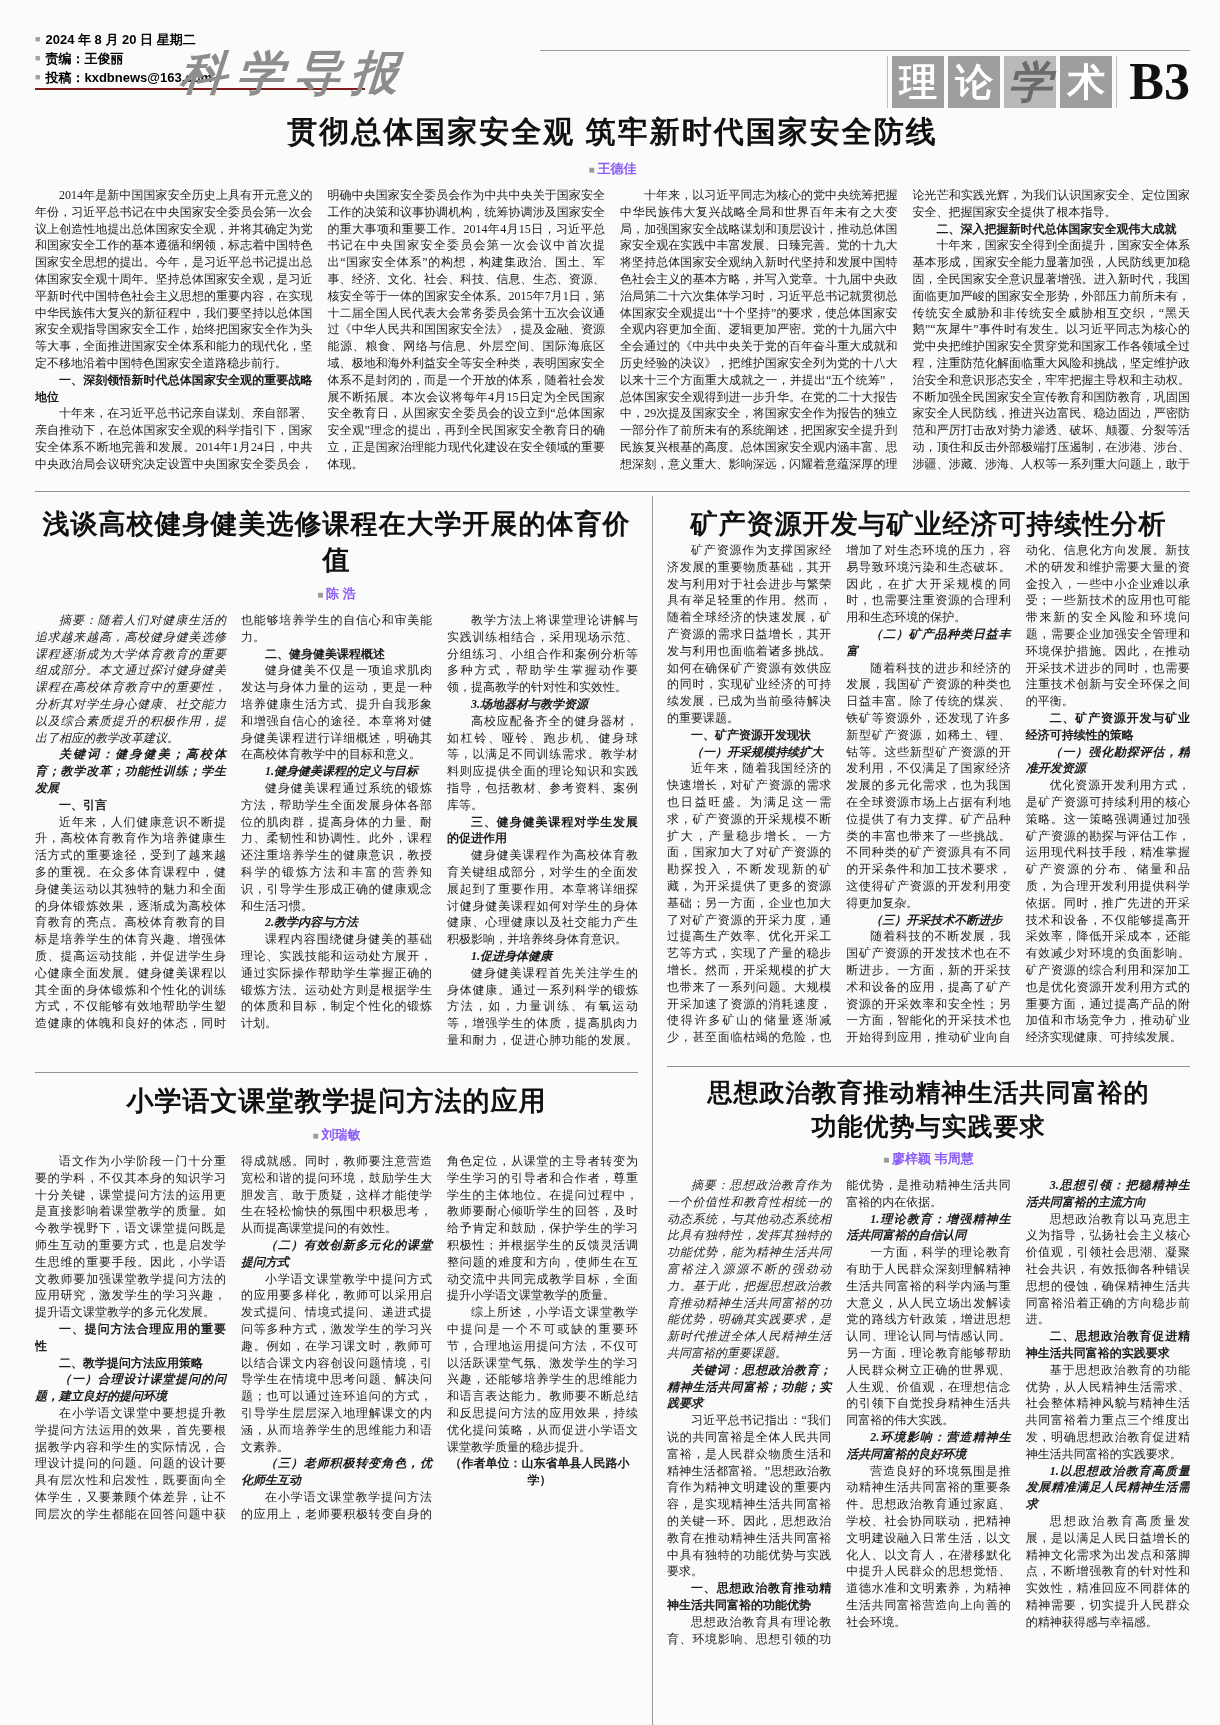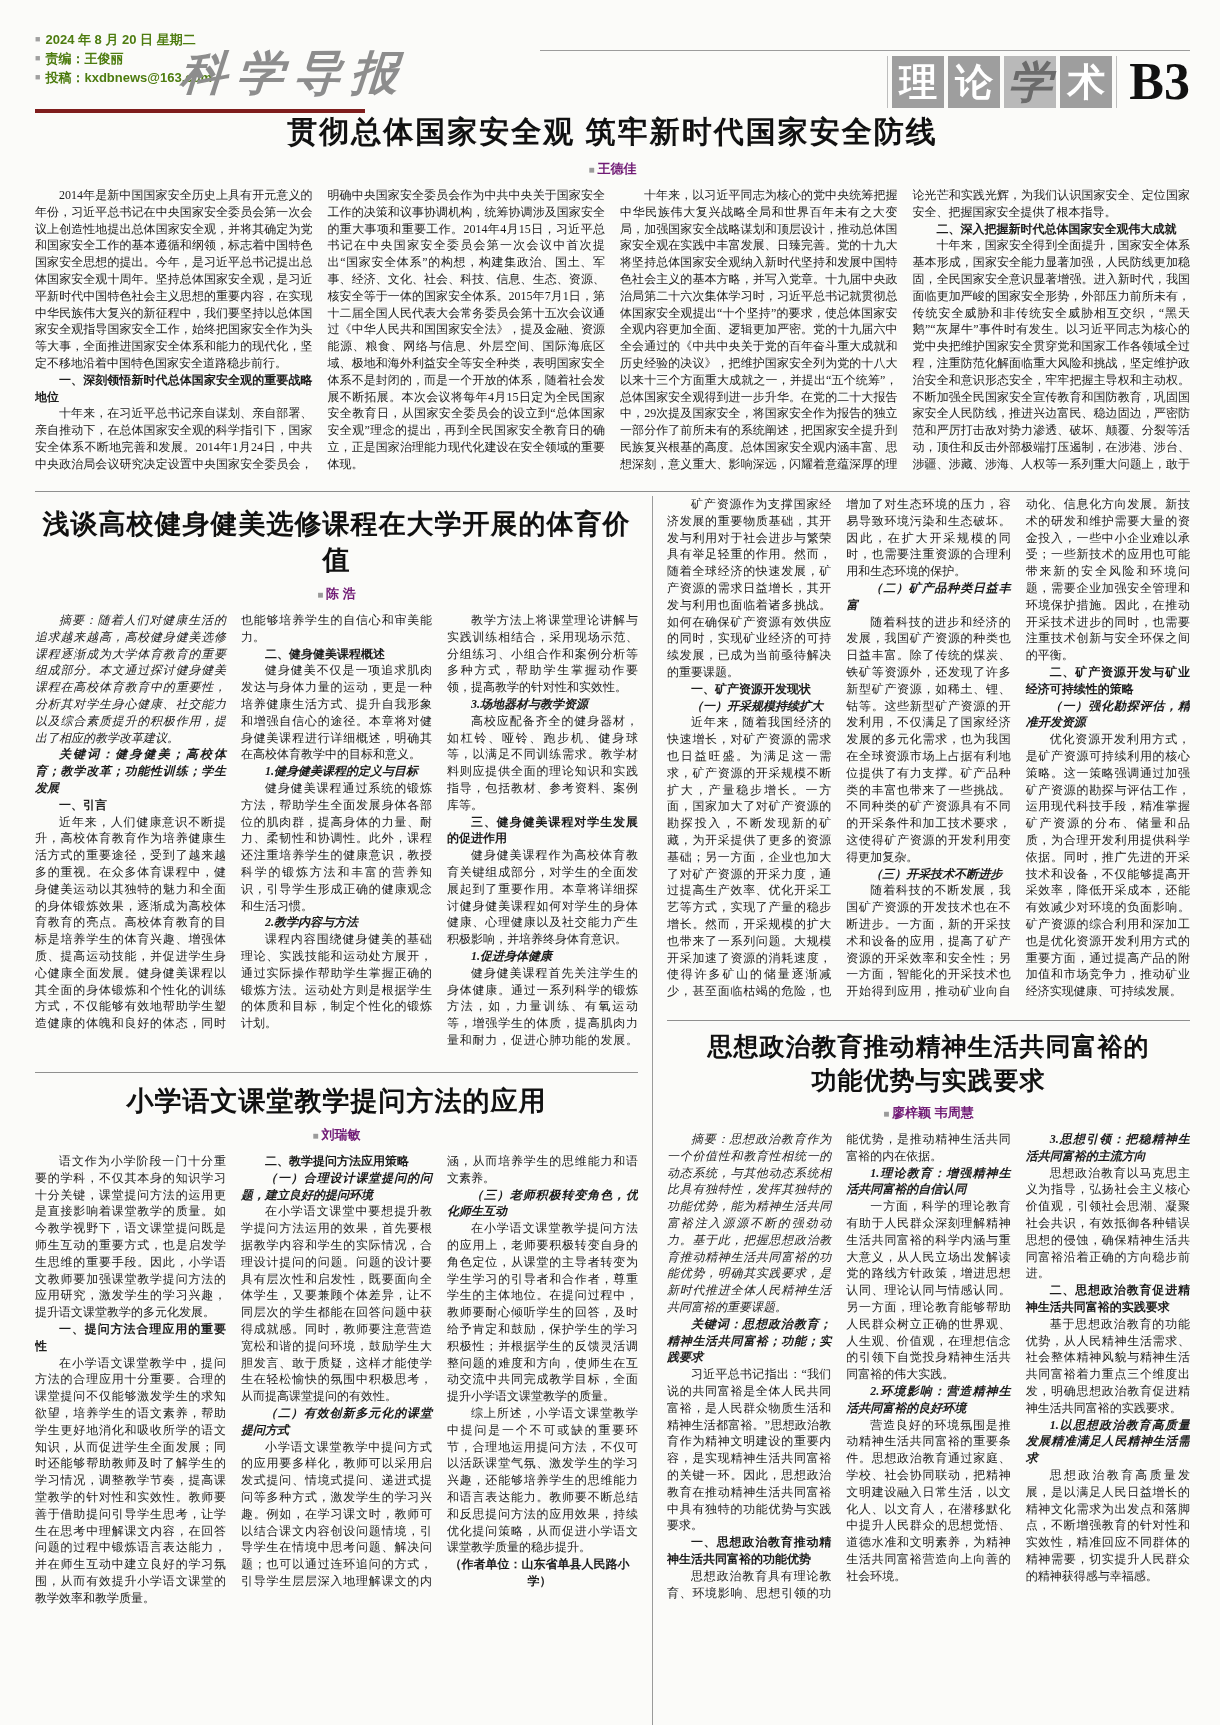--- a/index.html
+++ b/index.html
@@ -5,40 +5,40 @@
   html,body{margin:0;padding:0;background:#e8e8e6;}
   .page{
     width:1220px;height:1725px;box-sizing:border-box;background:#fbfbf9;
     margin:0 auto;padding:16px 30px 18px 35px;position:relative;
     font-family:"Liberation Serif","DejaVu Serif",serif;color:#1c1c1c;
   }
   
   .hdr{position:relative;height:88px;}
   .hdr-rule{position:absolute;left:505px;right:0;top:34px;border-top:1px solid #9c9c9c;}
   .hdr-info{position:absolute;left:0;top:14px;width:330px;font-family:"Liberation Sans",sans-serif;
-    font-size:13px;font-weight:bold;color:#4d7c0f;border-bottom:4px solid #7f1d1d;padding-bottom:22px;}
+    font-size:13px;font-weight:bold;color:#000000;border-bottom:2px solid #7f1d1d;padding-bottom:1px;}
   .hdr-info div{line-height:19px;}
   .hdr-info div::before{content:"■";color:#a0a0a0;font-size:9px;margin-right:5px;vertical-align:2px;}
   .masthead{position:absolute;left:145px;top:26px;font-family:"DejaVu Serif",serif;
     font-style:italic;font-weight:bold;font-size:47px;color:#8d8d8d;letter-spacing:10px;
     transform:skewX(-4deg);}
   .sect{position:absolute;right:0;top:40px;display:flex;align-items:center;gap:4px;}
   .secbox{width:52px;height:52px;background:#9e9e9e;color:#fff;display:flex;align-items:center;
     justify-content:center;font-family:"Liberation Sans",sans-serif;font-weight:bold;font-size:38px;}
   .secbox.xue{background:#b9b9b9;color:#6b6b6b;font-family:"DejaVu Serif",serif;font-style:italic;font-size:44px;}
   .pageno{font-family:Liberation Serif, serif;font-weight:bold;font-size:52px;color:#111;
     margin-left:8px;line-height:52px;}
   .vsep{width:1px;height:52px;background:#bdbdbd;}
   
   h1{margin:0;text-align:center;font-family:Liberation Sans, sans-serif;font-weight:bold;color:#111;}
   .t1{font-size:30px;letter-spacing:2px;margin-top:8px;}
   .t2{font-size:27px;letter-spacing:1px;margin-top:10px;}
   .t3{font-size:25px;letter-spacing:1px;margin-top:8px;line-height:34px;}
   .byline{text-align:center;font-family:"Liberation Sans",sans-serif;font-size:13px;font-weight:bold;
-    color:#701a75;margin:7px 0 9px;}
+    color:#8b5cf6;margin:7px 0 9px;}
   .byline::before{content:"■ ";color:#9a9a9a;font-size:10px;}
   
   .body{font-size:12px;line-height:16.8px;text-align:justify;overflow:hidden;column-gap:15px;}
   .cols4{column-count:4;}
   .cols3{column-count:3;}
   .body p,.body div{margin:0;}
   .body .p,.body .abs,.body .kw,.body .ref,.body .fund,.body .refhead,.body .h2,.body .h3{text-indent:2em;}
   .body .h2{font-weight:bold;font-family:"Liberation Sans",sans-serif;}
   .body .h3{font-weight:bold;font-style:italic;}
   .body .abs,.body .kw,.body .ref{font-style:italic;}
@@ -122,36 +122,36 @@
       </div>
 
       <hr class="hrule">
 
       <div>
         <h1 class="t2">小学语文课堂教学提问方法的应用</h1>
         <div class="byline">刘瑞敏</div>
         <div class="body cols3 a5-body">
             <p class="p">语文作为小学阶段一门十分重要的学科，不仅其本身的知识学习十分关键，课堂提问方法的运用更是直接影响着课堂教学的质量。如今教学视野下，语文课堂提问既是师生互动的重要方式，也是启发学生思维的重要手段。因此，小学语文教师要加强课堂教学提问方法的应用研究，激发学生的学习兴趣，提升语文课堂教学的多元化发展。</p>
             <div class="h2">一、提问方法合理应用的重要性</div>
-            <p class="p">在小学语文课堂教学中，提问方法的合理应用十分重要。合理的课堂提问不仅能够激发学生的求知欲望，培养学生的语文素养，帮助学生更好地消化和吸收所学的语文知识，从而促进学生全面发展；同时还能够帮助教师及时了解学生的学习情况，调整教学节奏，提高课堂教学的针对性和实效性。教师要善于借助提问引导学生思考，让学生在思考中理解课文内容，在回答问题的过程中锻炼语言表达能力，并在师生互动中建立良好的学习氛围，从而有效提升小学语文课堂的教学效率和教学质量。</p>
             <div class="h2">二、教学提问方法应用策略</div>
             <div class="h3">（一）合理设计课堂提问的问题，建立良好的提问环境</div>
             <p class="p">在小学语文课堂中要想提升教学提问方法运用的效果，首先要根据教学内容和学生的实际情况，合理设计提问的问题。问题的设计要具有层次性和启发性，既要面向全体学生，又要兼顾个体差异，让不同层次的学生都能在回答问题中获得成就感。同时，教师要注意营造宽松和谐的提问环境，鼓励学生大胆发言、敢于质疑，这样才能使学生在轻松愉快的氛围中积极思考，从而提高课堂提问的有效性。</p>
             <div class="h3">（二）有效创新多元化的课堂提问方式</div>
             <p class="p">小学语文课堂教学中提问方式的应用要多样化，教师可以采用启发式提问、情境式提问、递进式提问等多种方式，激发学生的学习兴趣。例如，在学习课文时，教师可以结合课文内容创设问题情境，引导学生在情境中思考问题、解决问题；也可以通过连环追问的方式，引导学生层层深入地理解课文的内涵，从而培养学生的思维能力和语文素养。</p>
             <div class="h3">（三）老师积极转变角色，优化师生互动</div>
             <p class="p">在小学语文课堂教学提问方法的应用上，老师要积极转变自身的角色定位，从课堂的主导者转变为学生学习的引导者和合作者，尊重学生的主体地位。在提问过程中，教师要耐心倾听学生的回答，及时给予肯定和鼓励，保护学生的学习积极性；并根据学生的反馈灵活调整问题的难度和方向，使师生在互动交流中共同完成教学目标，全面提升小学语文课堂教学的质量。</p>
             <p class="p">综上所述，小学语文课堂教学中提问是一个不可或缺的重要环节，合理地运用提问方法，不仅可以活跃课堂气氛、激发学生的学习兴趣，还能够培养学生的思维能力和语言表达能力。教师要不断总结和反思提问方法的应用效果，持续优化提问策略，从而促进小学语文课堂教学质量的稳步提升。</p>
             <p class="attr">（作者单位：山东省单县人民路小学）</p>
           </div>
       </div>
     </div>
 
     <div class="rcol">
       <div>
+        <h1 class="t2">矿产资源开发与矿业经济可持续性分析</h1>
         <div class="body cols3 a3-body">
             <p class="p">矿产资源作为支撑国家经济发展的重要物质基础，其开发与利用对于社会进步与繁荣具有举足轻重的作用。然而，随着全球经济的快速发展，矿产资源的需求日益增长，其开发与利用也面临着诸多挑战。如何在确保矿产资源有效供应的同时，实现矿业经济的可持续发展，已成为当前亟待解决的重要课题。</p>
             <div class="h2">一、矿产资源开发现状</div>
             <div class="h3">（一）开采规模持续扩大</div>
             <p class="p">近年来，随着我国经济的快速增长，对矿产资源的需求也日益旺盛。为满足这一需求，矿产资源的开采规模不断扩大，产量稳步增长。一方面，国家加大了对矿产资源的勘探投入，不断发现新的矿藏，为开采提供了更多的资源基础；另一方面，企业也加大了对矿产资源的开采力度，通过提高生产效率、优化开采工艺等方式，实现了产量的稳步增长。然而，开采规模的扩大也带来了一系列问题。大规模开采加速了资源的消耗速度，使得许多矿山的储量逐渐减少，甚至面临枯竭的危险，也增加了对生态环境的压力，容易导致环境污染和生态破坏。因此，在扩大开采规模的同时，也需要注重资源的合理利用和生态环境的保护。</p>
             <div class="h3">（二）矿产品种类日益丰富</div>
             <p class="p">随着科技的进步和经济的发展，我国矿产资源的种类也日益丰富。除了传统的煤炭、铁矿等资源外，还发现了许多新型矿产资源，如稀土、锂、钴等。这些新型矿产资源的开发利用，不仅满足了国家经济发展的多元化需求，也为我国在全球资源市场上占据有利地位提供了有力支撑。矿产品种类的丰富也带来了一些挑战。不同种类的矿产资源具有不同的开采条件和加工技术要求，这使得矿产资源的开发利用变得更加复杂。</p>
             <div class="h3">（三）开采技术不断进步</div>
             <p class="p">随着科技的不断发展，我国矿产资源的开发技术也在不断进步。一方面，新的开采技术和设备的应用，提高了矿产资源的开采效率和安全性；另一方面，智能化的开采技术也开始得到应用，推动矿业向自动化、信息化方向发展。新技术的研发和维护需要大量的资金投入，一些中小企业难以承受；一些新技术的应用也可能带来新的安全风险和环境问题，需要企业加强安全管理和环境保护措施。因此，在推动开采技术进步的同时，也需要注重技术创新与安全环保之间的平衡。</p>
             <div class="h2">二、矿产资源开发与矿业经济可持续性的策略</div>

